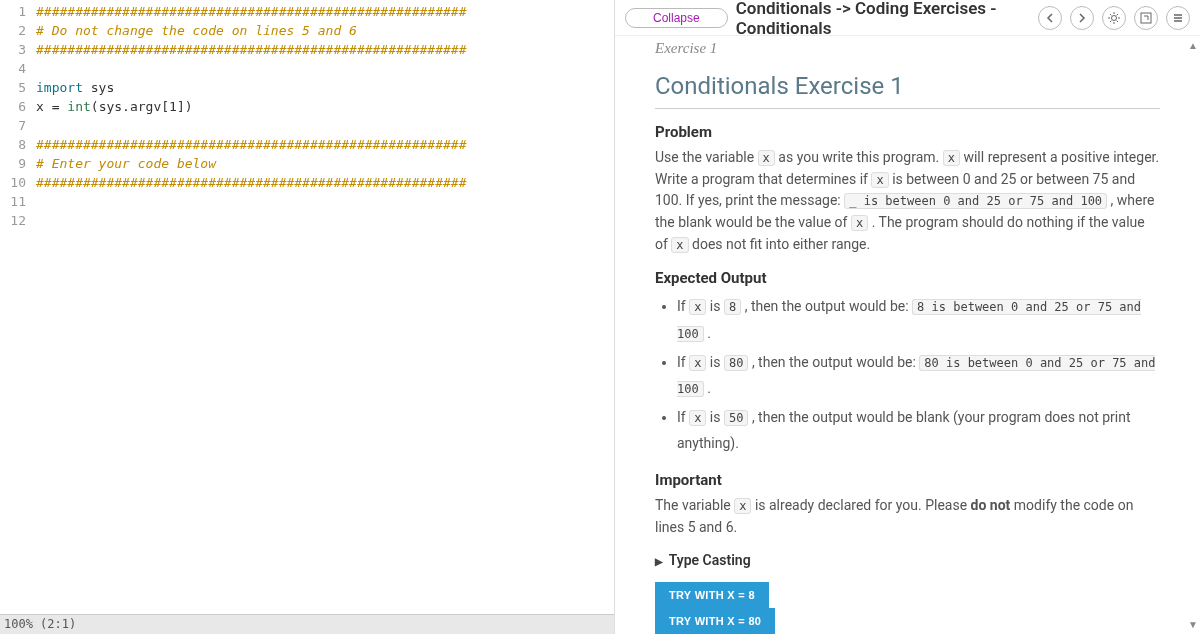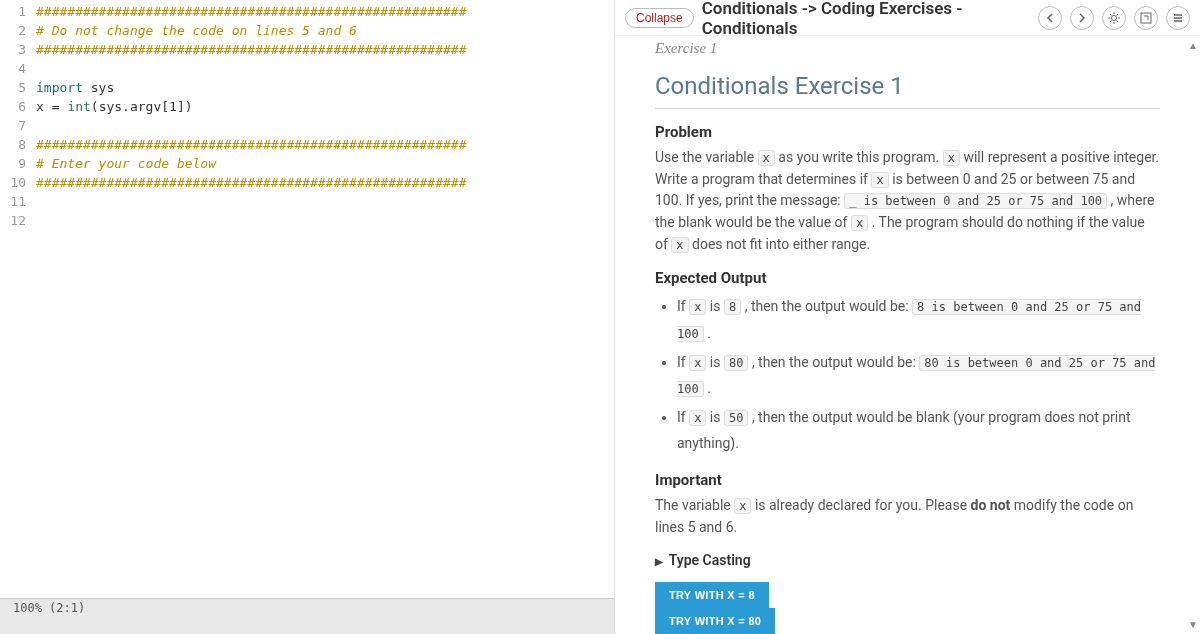--- a/index.html
+++ b/index.html
@@ -38,50 +38,50 @@
   user-select: none;
 }
 .gutter div { height: 19px; }
 .code-lines { flex: 1; white-space: pre; }
 .code-lines div { height: 19px; }
 .c-comment { color: #c28b00; font-style: italic; }
 .c-keyword { color: #0b7285; }
 .c-builtin { color: #2b7a4b; }
 .c-ident { color: #333; }
 .status-bar {
-  height: 36px;
+  height: 20px;
   background: #e8e8e8;
   font-family: monospace;
   font-size: 12px;
   color: #555;
-  padding: 2px 13px;
+  padding: 2px 4px;
   border-top: 1px solid #ccc;
 }
 .right-pane {
   flex: 1;
   display: flex;
   flex-direction: column;
   height: 100%;
 }
 .top-bar {
   height: 36px;
   display: flex;
   align-items: center;
   padding: 0 10px;
   gap: 8px;
   border-bottom: 1px solid #eee;
 }
 .collapse-btn {
   border: 1px solid #bbb;
   border-radius: 12px;
-  padding: 2px 10px;
+  padding: 2px 27px;
   font-size: 12px;
   background: #fff;
   cursor: pointer;
-  color: #b91c1c;
+  color: #a21caf;
 }
 .breadcrumb {
   font-weight: 600;
   font-size: 17px;
   color: #333;
   flex: 1;
 }
 .circle-btn {
   width: 24px;
   height: 24px;

